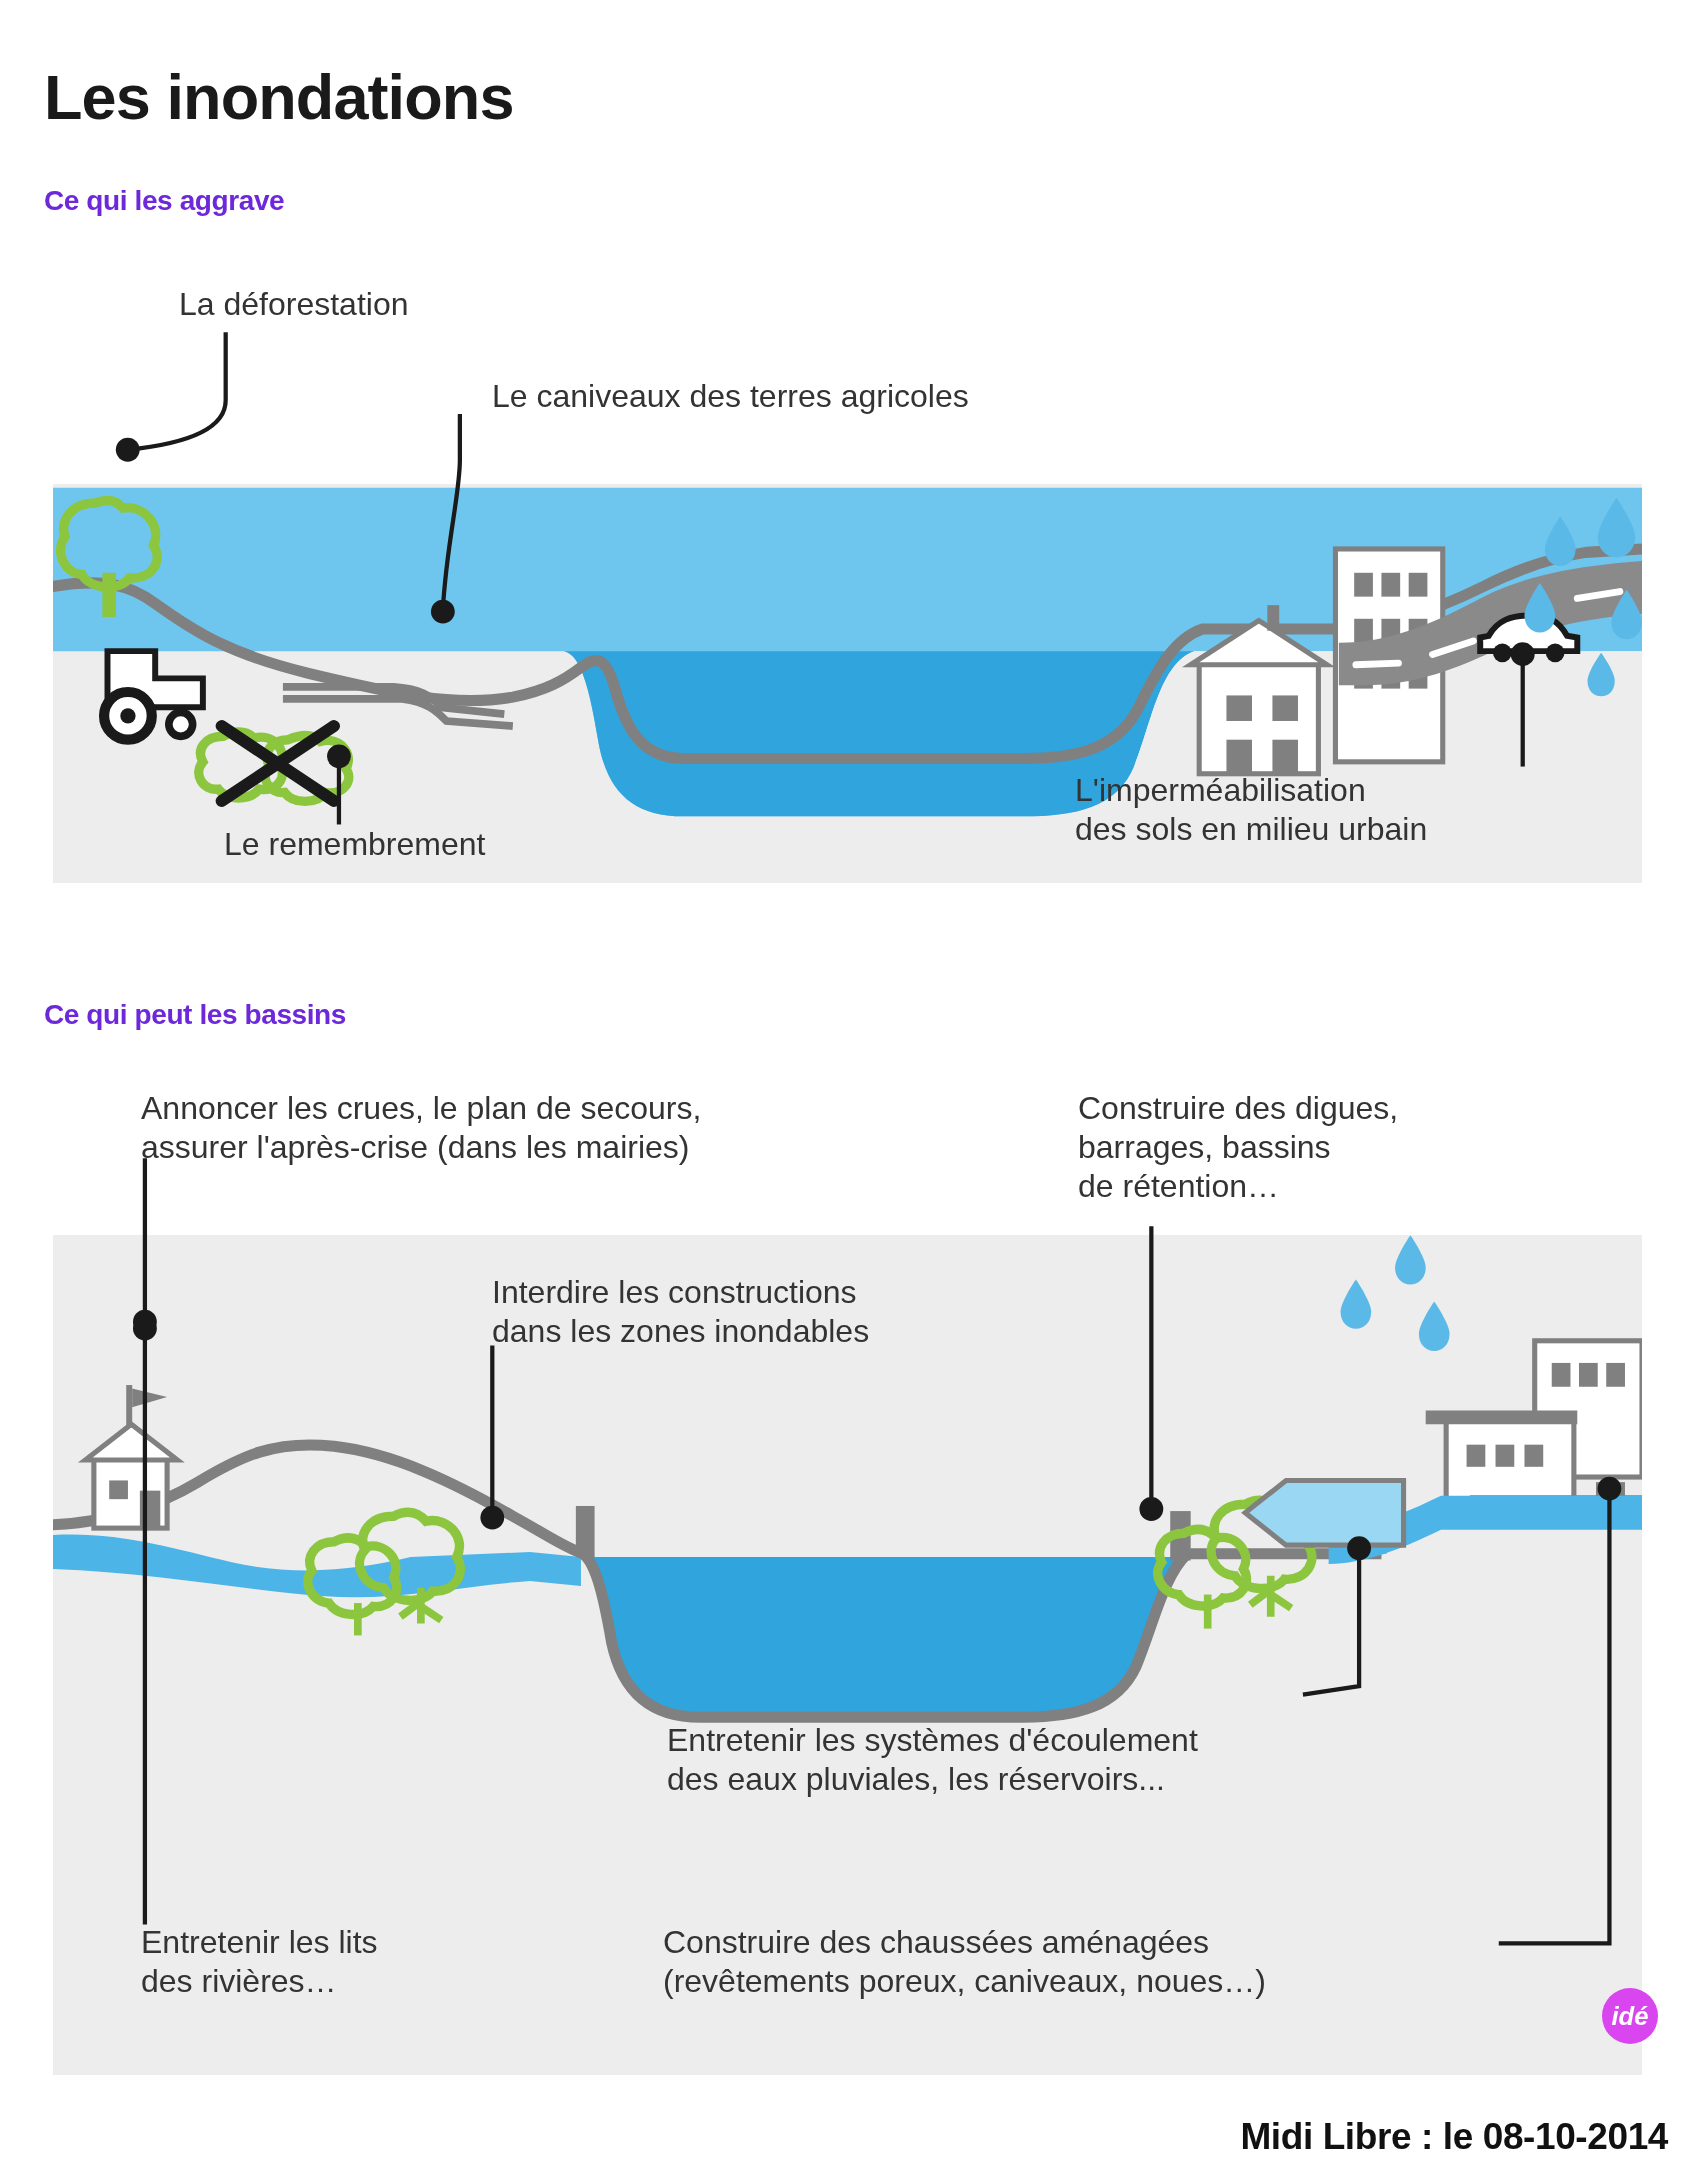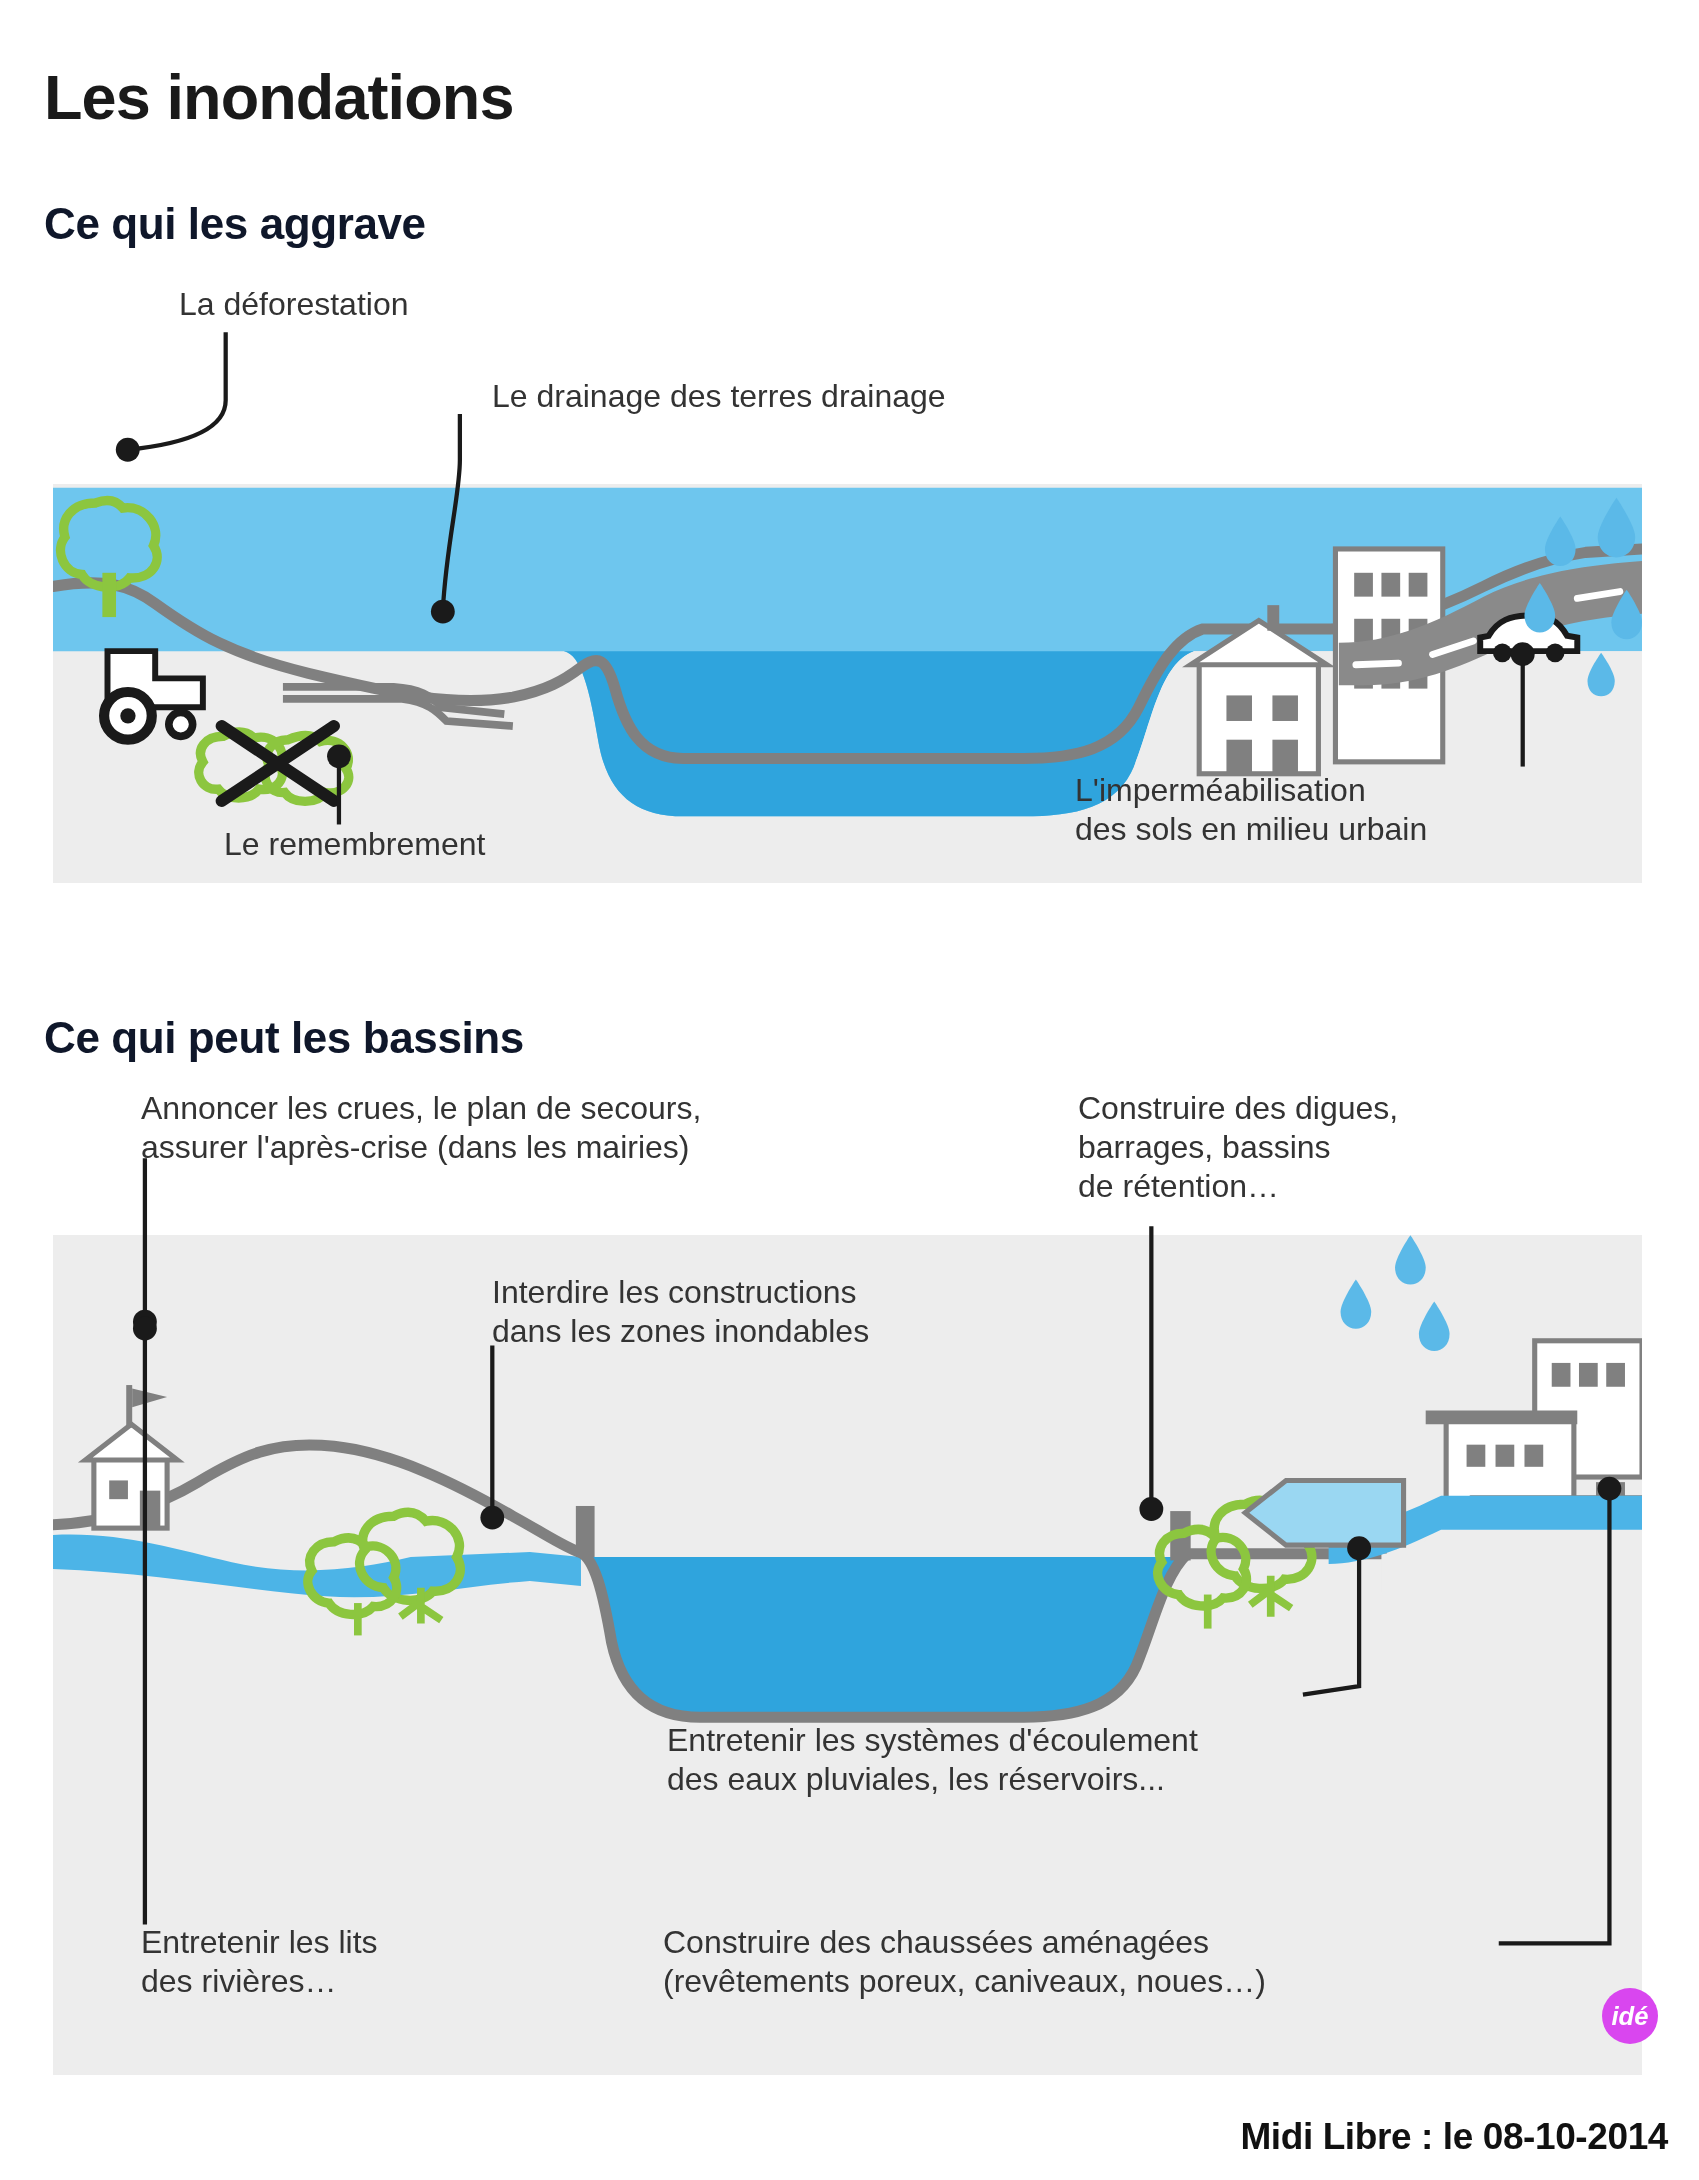--- a/index.html
+++ b/index.html
@@ -22,23 +22,23 @@
   .main-title {
     position: absolute;
     left: 44px; top: 19px;
     font-size: 63px;
     font-weight: bold;
     letter-spacing: -0.9px;
     color: #1a1a1a;
   }
   .section-title {
     position: absolute;
-    font-size: 44px;
-    font-weight: bold;
-    color: #0f172a;
+    font-size: 28px;
+    font-weight: bold;
+    color: #6d28d9;
     letter-spacing: -0.4px;
   }
   .panel {
     position: absolute;
     background: #ededed;
   }
   .panel-svg { position: absolute; left: 0; top: 0; }
   .callout {
     position: absolute;
     font-size: 32px;
@@ -163,21 +163,21 @@
     <circle cx="520" cy="718" r="14" fill="#1a1a1a"></circle>
 
     <path d="M398,968 L398,890" fill="none" stroke="#1a1a1a" stroke-width="5"></path>
     <circle cx="398" cy="888" r="14" fill="#1a1a1a"></circle>
 
     <path d="M1788,900 L1788,780" fill="none" stroke="#1a1a1a" stroke-width="5"></path>
     <circle cx="1788" cy="768" r="14" fill="#1a1a1a"></circle>
   </svg>
 
   <div class="callout" style="left:179px; top:285px;">La déforestation</div>
-  <div class="callout" style="left:492px; top:377px;">Le drainage des terres drainage</div>
+  <div class="callout" style="left:492px; top:377px;">Le caniveaux des terres agricoles</div>
   <div class="callout" style="left:224px; top:825px;text-align:right;">Le remembrement</div>
   <div class="callout" style="left:1075px; top:771px; text-align:left;">L'imperméabilisation
 des sols en milieu urbain</div>
 
   <h2 class="section-title" style="left:44px; top:976px;">Ce qui peut les bassins</h2>
 
   <div class="panel" style="left:53px; top:1235px; width:1589px; height:840px;">
     <svg class="panel-svg" width="1589" height="840" viewBox="0 0 1866 986">
 
       <path d="M0,352 C80,348 140,368 210,384 C290,402 360,392 420,378 L560,372 L620,378 L620,412 L560,406 C480,412 400,430 320,424 C230,418 120,396 0,392 Z" fill="#4cb4e7"></path>

